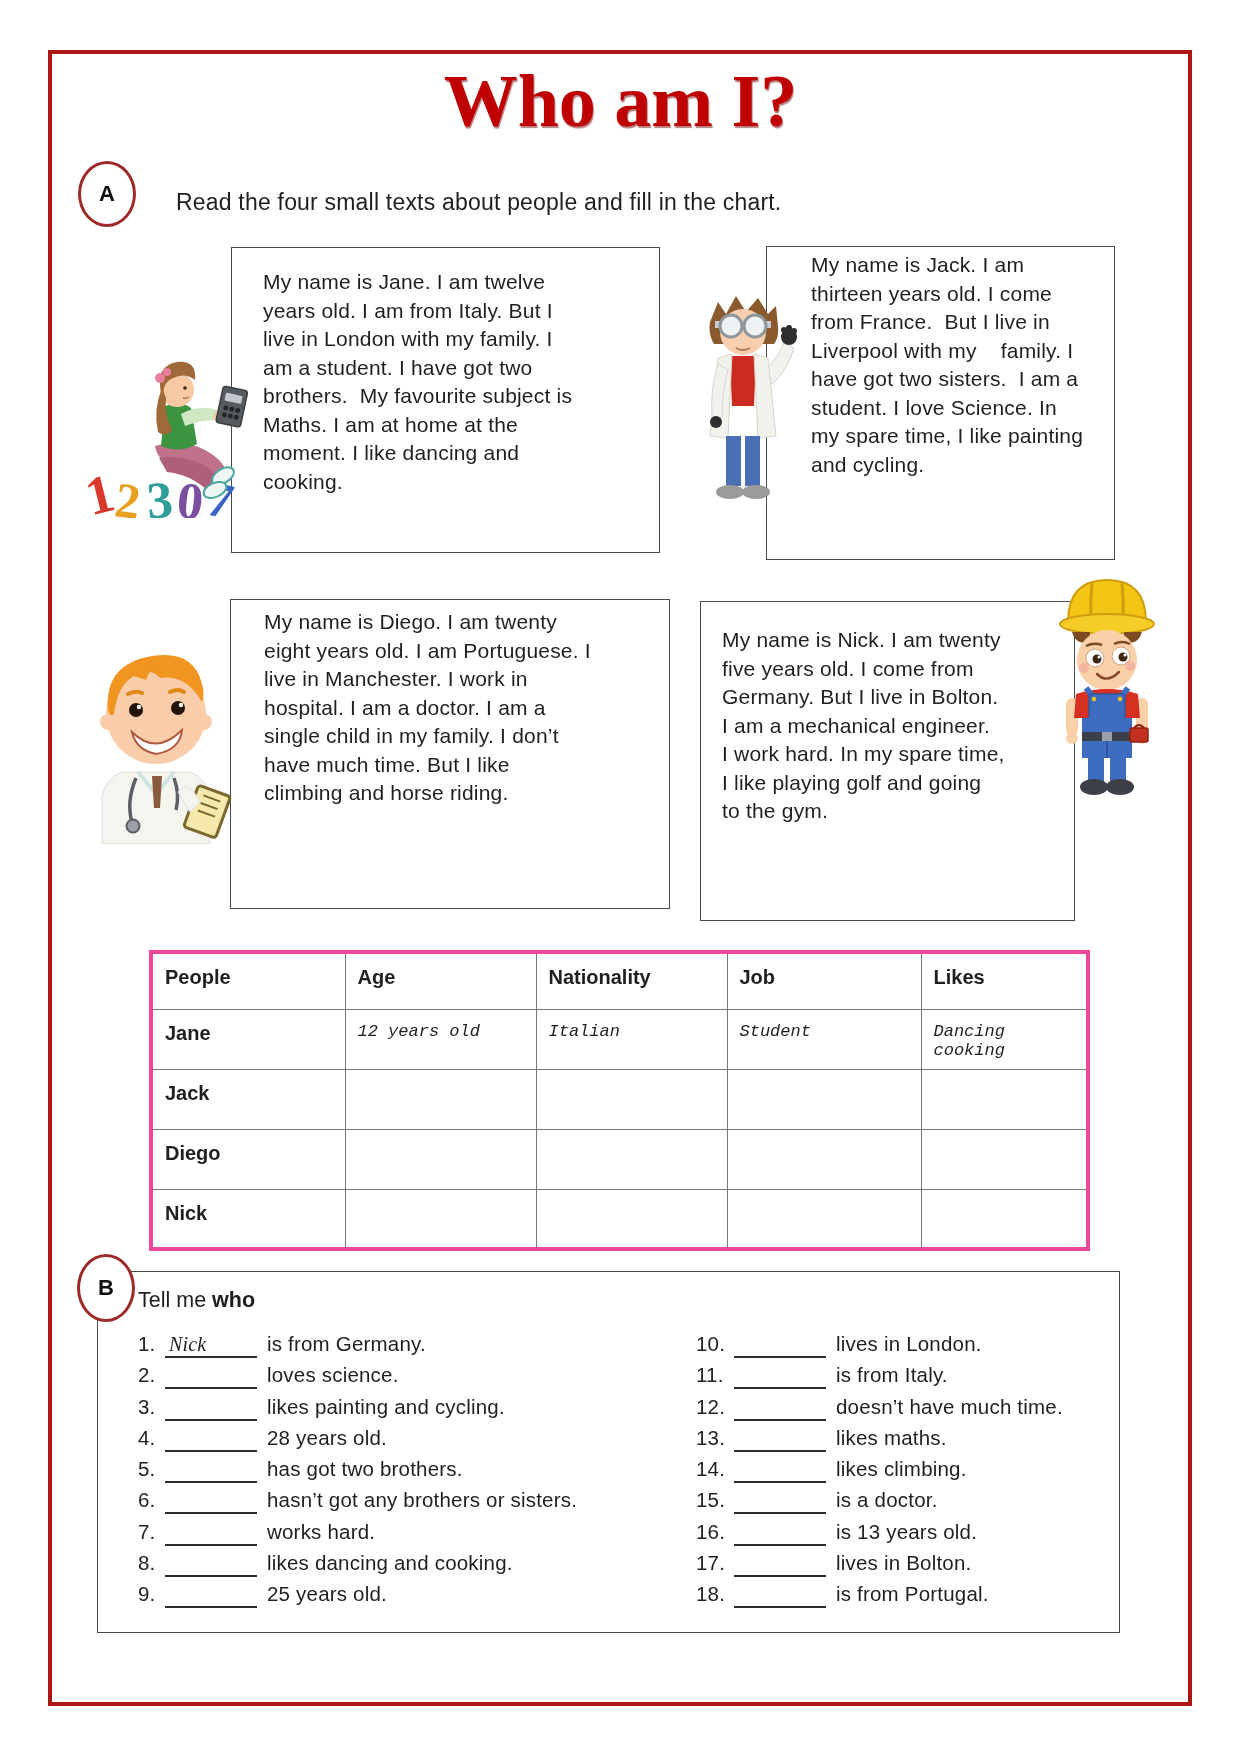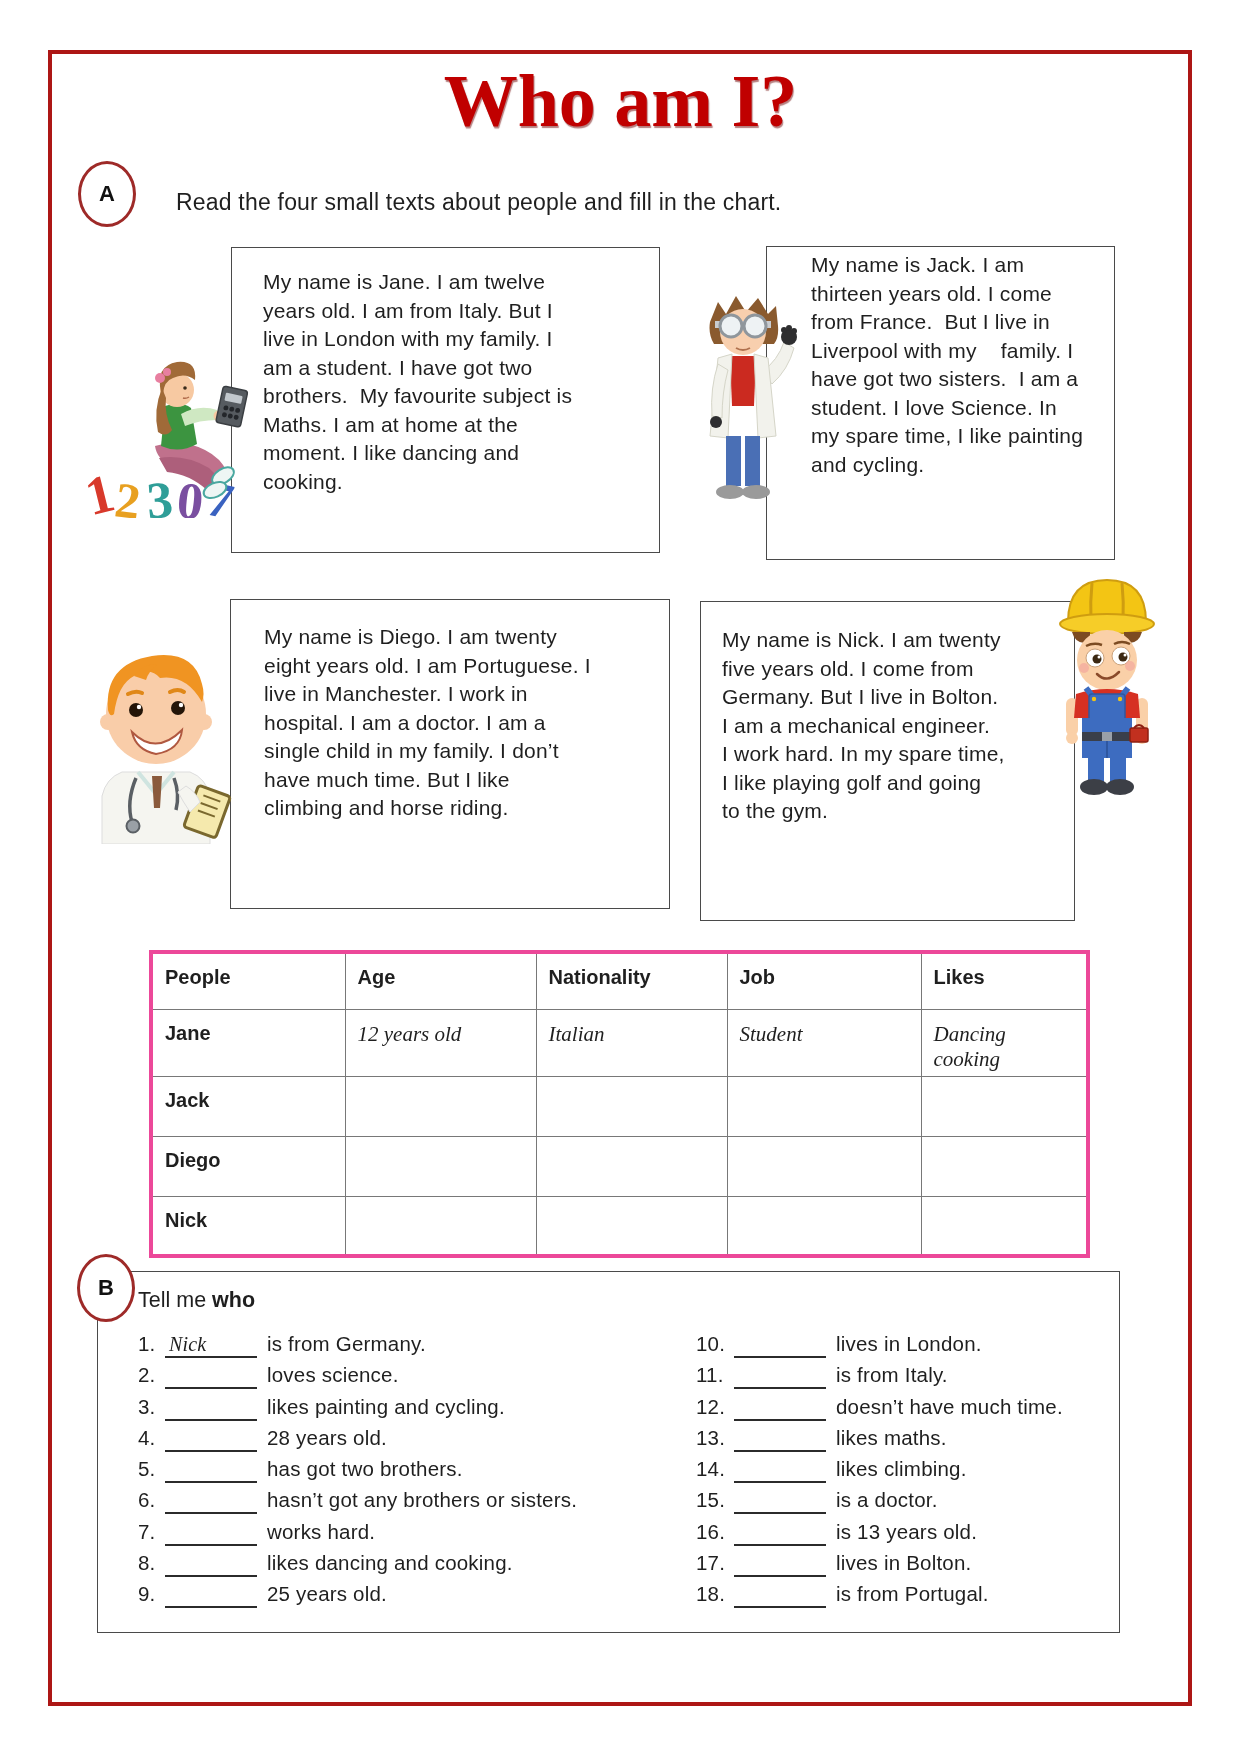--- a/index.html
+++ b/index.html
@@ -18,37 +18,37 @@
          font-weight:700;font-size:22px;color:#111;}
   .badge-a{left:78px;top:161px;width:52px;height:60px;}
   .badge-b{left:77px;top:1254px;width:52px;height:62px;}
 
   .instr-a{position:absolute;left:136px;top:189px;font-size:23px;letter-spacing:.2px;margin-left:40px;}
 
   .card{position:absolute;border:1.8px solid #4a4a4a;box-sizing:border-box;background:#fff;}
   .card p{margin:0;font-size:21px;line-height:28.5px;white-space:pre-wrap;letter-spacing:.2px;}
   .card-jane {left:231px;top:247px;width:429px;height:306px;padding:20px 10px 8px 31px;}
   .card-jack {left:766px;top:246px;width:349px;height:314px;padding:4px 8px 8px 44px;}
-  .card-diego{left:230px;top:599px;width:440px;height:310px;padding:23px 8px 8px 33px;}
+  .card-diego{left:230px;top:599px;width:440px;height:310px;padding:8px 8px 8px 33px;}
   .card-nick {left:700px;top:601px;width:375px;height:320px;padding:24px 8px 8px 21px;}
 
   .illus{position:absolute;}
   .illus svg{width:100%;height:100%;display:block;}
   .img-jane {left:85px; top:318px;width:170px;height:200px;}
   .img-jack {left:688px;top:288px;width:110px;height:218px;}
   .img-diego{left:78px; top:626px;width:155px;height:218px;}
   .img-nick {left:1042px;top:566px;width:130px;height:232px;}
 
   table.people{position:absolute;left:149px;top:950px;width:941px;border-collapse:collapse;
                table-layout:fixed;border:4px solid #ec4899;}
   table.people td{border:1.5px solid #787878;vertical-align:top;padding:12px 12px 4px 12px;}
   .thead td{height:57px;box-sizing:border-box;font-weight:700;font-size:20px;}
   .trow td{height:60px;box-sizing:border-box;}
   .tperson{font-weight:700;font-size:20px;}
-  .tval{font-family:Liberation Serif, serif;font-style:italic;font-size:21px;white-space:pre-line;}
+  .tval{font-family:Liberation Mono, monospace;font-style:italic;font-size:17px;white-space:pre-line;}
 
   .b-box{position:absolute;left:97px;top:1271px;width:1023px;height:362px;
          border:1.8px solid #4a4a4a;box-sizing:border-box;}
   .b-prompt{position:absolute;left:40px;top:16px;font-size:21.5px;white-space:pre-wrap;}
   .b-prompt b{font-weight:700;}
   .b-col{position:absolute;top:60px;}
   .b-col-left{left:40px;}
   .b-col-right{left:598px;}
   .b-item{display:flex;align-items:baseline;height:31.3px;font-size:20.5px;letter-spacing:.2px;}
   .bnum{flex:none;width:27px;}

